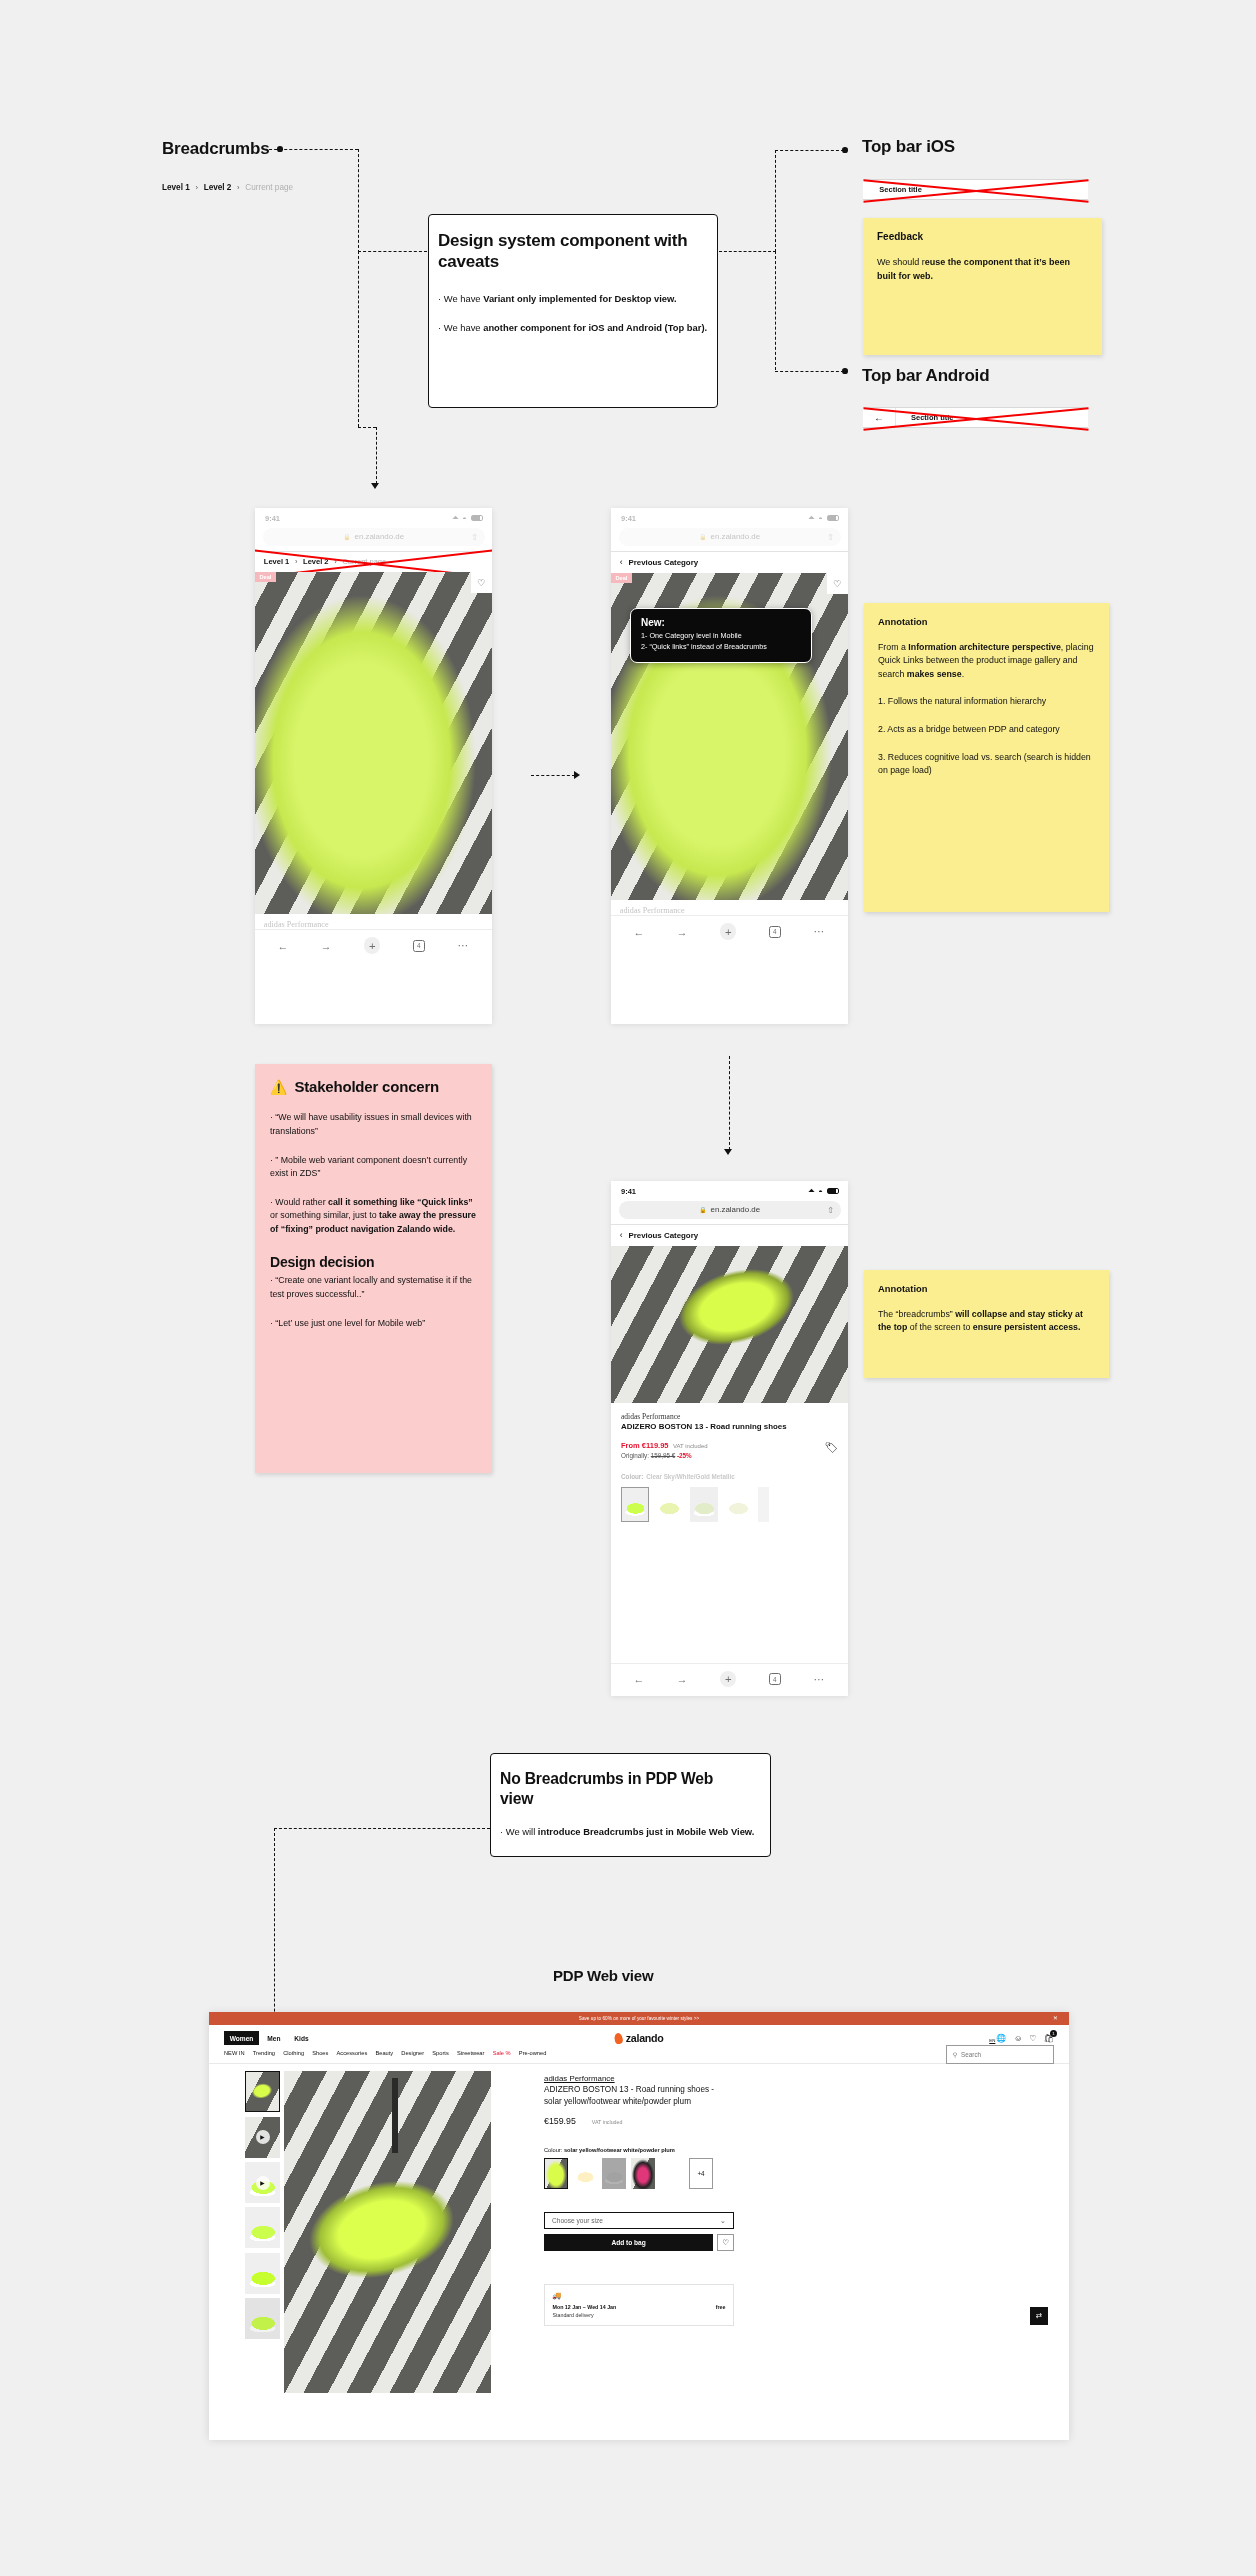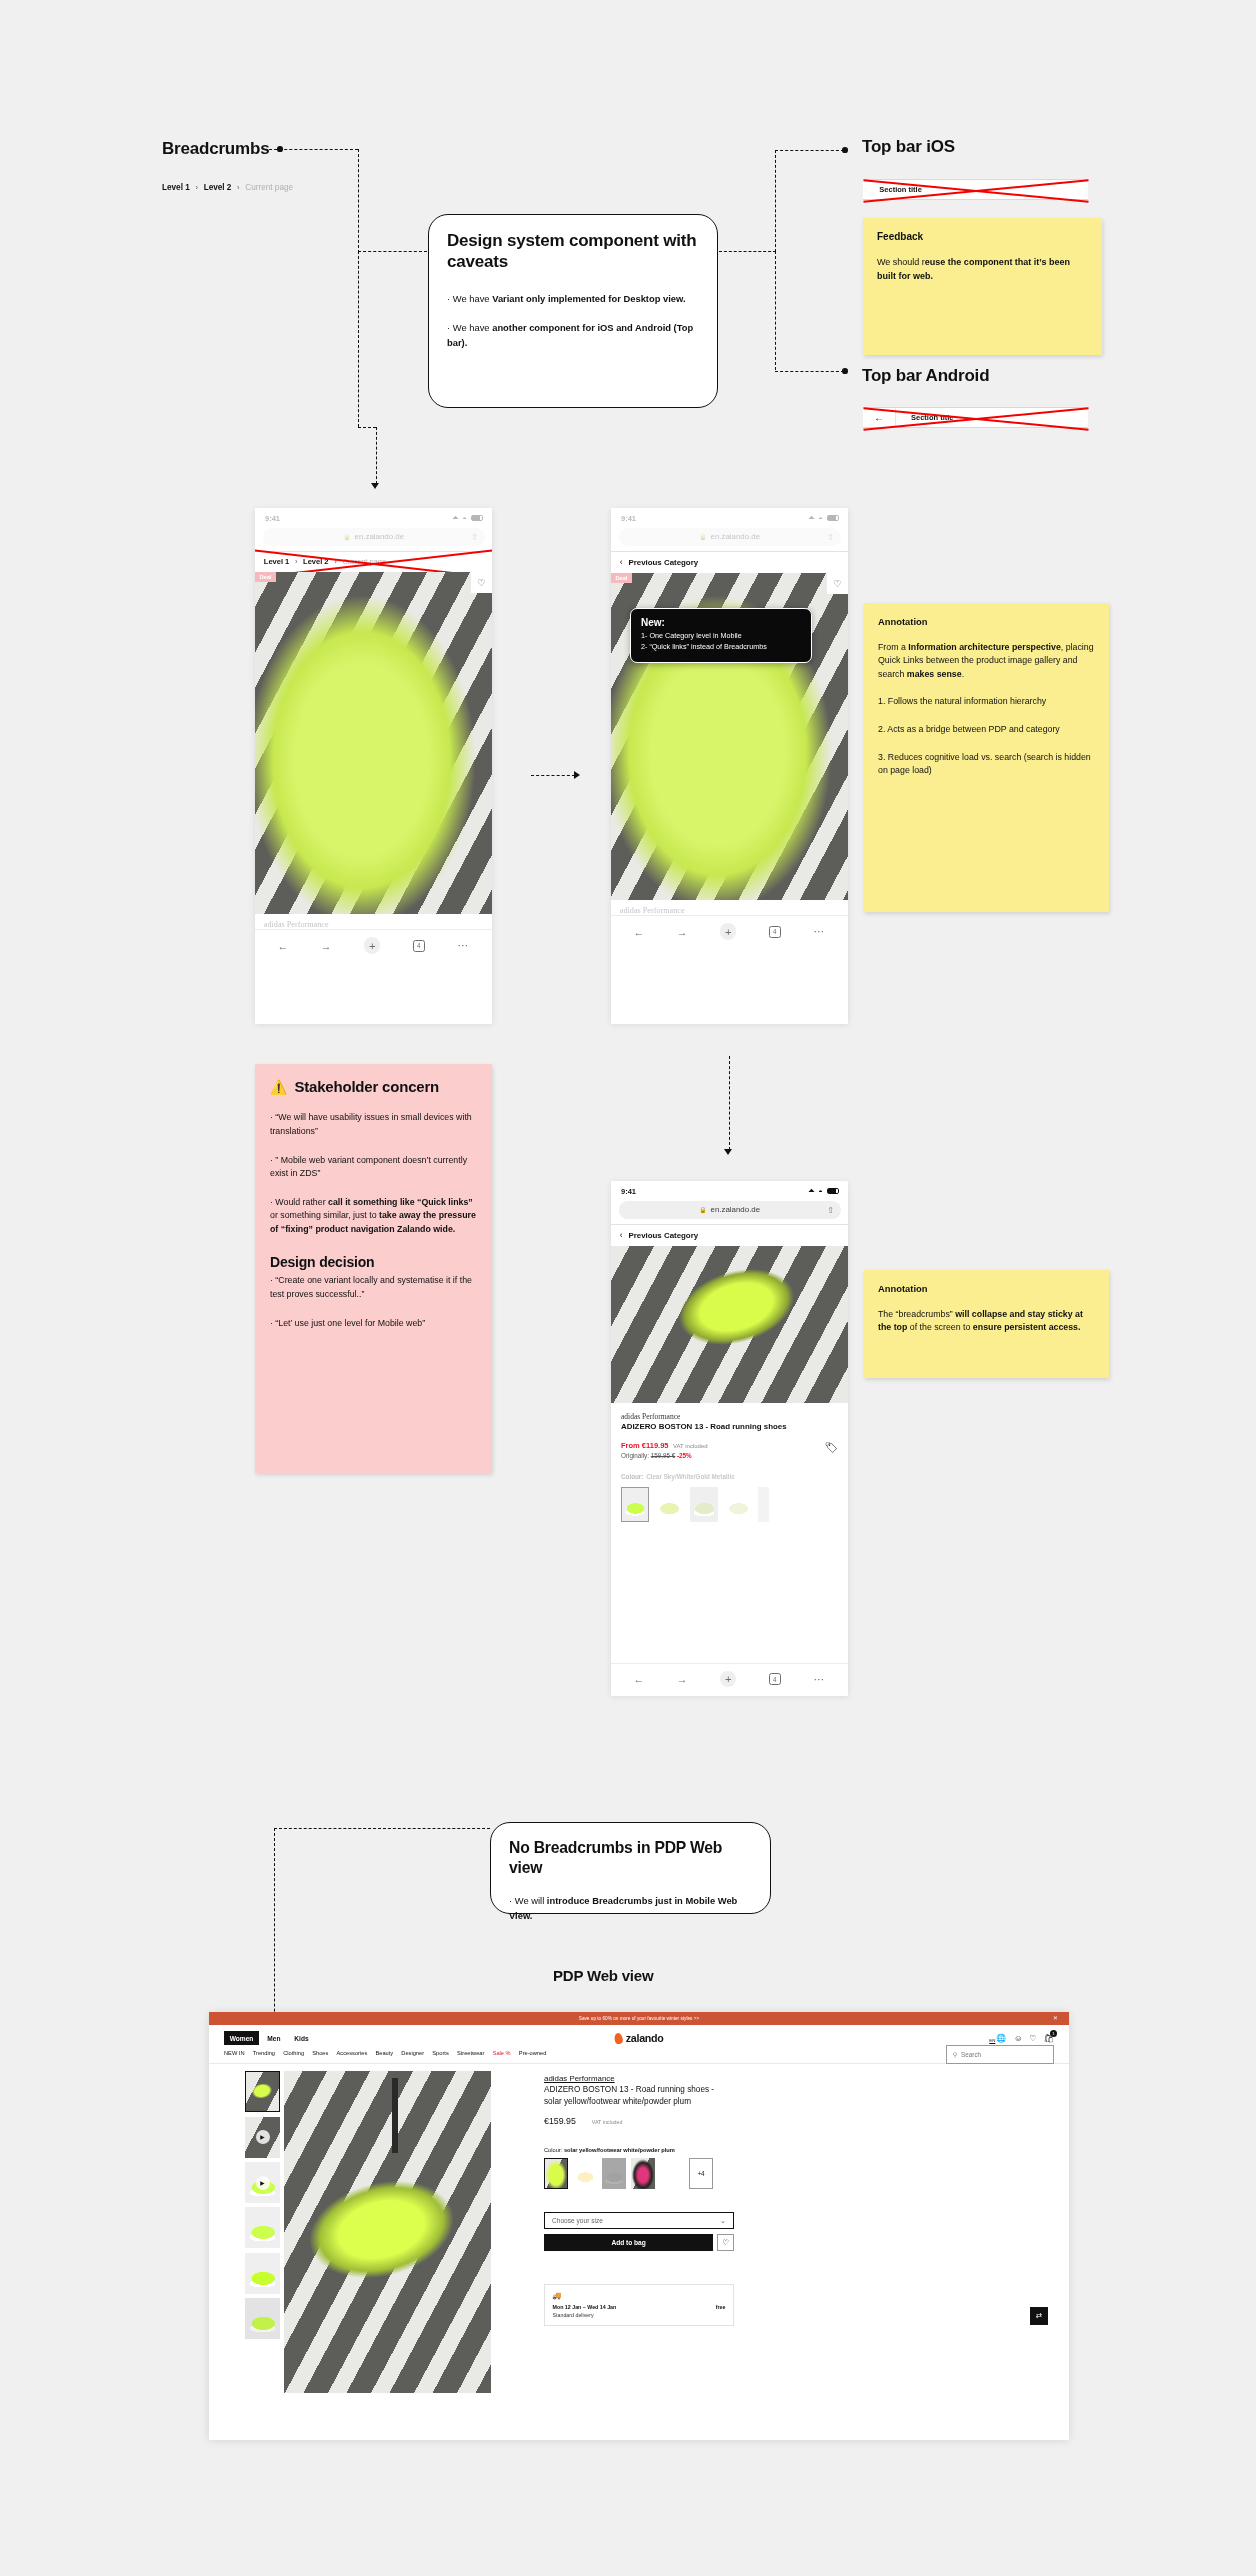--- a/index.html
+++ b/index.html
@@ -27,22 +27,22 @@
 
   
   .dot { width: 5.7px; height: 5.7px; border-radius: 50%; background: #111; }
   .dash-h { border-top: 1.3px dashed #111; height: 0; }
   .dash-v { border-left: 1.3px dashed #111; width: 0; }
   .arrow-d { width:0;height:0;border-left:4.4px solid transparent;border-right:4.4px solid transparent;border-top:6.3px solid #111; }
   .arrow-r { width:0;height:0;border-top:4.4px solid transparent;border-bottom:4.4px solid transparent;border-left:6.3px solid #111; }
 
   
   .card-white {
-    background: #fff; border: 1.9px solid #111; border-radius: 20px;
-    padding: 15px 18px;
+    background: #fff; border: 1.9px solid #111; border-radius: 4px;
+    padding: 15px 9px;
   }
   .card-yellow { background: #faee90; box-shadow: 1.3px 1.9px 4.4px rgba(0,0,0,.13); padding: 12.6px 14px; }
   .card-pink   { background: #fbcdcd; box-shadow: 1.3px 1.9px 4.4px rgba(0,0,0,.13); padding: 14px 15px; }
 
   
   .xbox { position: absolute; pointer-events: none; }
   .xbox i { position:absolute; left:0; top:50%; width:100%; height:1.9px; background:#f40000; transform-origin: center; display:block; }
 
   
   .spec { background:#fff; border-top:0.6px solid #d8d8d8; border-bottom:0.6px solid #d8d8d8;
@@ -425,21 +425,21 @@
     </div>
   </div>
 
   <div class="abs card-yellow" style="left:864px; top:1270px; width:245px; height:108px;">
     <div class="h-mid" style="font-size:9.4px;">Annotation</div>
     <div class="body" style="margin-top:14px; font-size:8.8px;">
       <span>The “breadcrumbs” </span><b>will collapse and stay sticky at the top</b><span> of the screen to </span><b>ensure persistent access.</b>
     </div>
   </div>
 
-  <div class="abs card-white" style="left:490px; top:1822px; width:281px; height:92px;">
+  <div class="abs card-white" style="left:490px; top:1753px; width:281px; height:104px;">
     <div class="h-big" style="font-size:15.7px; line-height:1.28; max-width:226px;">No Breadcrumbs in PDP Web view</div>
     <div class="body" style="margin-top:16.3px; font-size:9.4px;">
       <span>· We will </span><b>introduce Breadcrumbs just in Mobile Web View.</b>
     </div>
   </div>
 
   <div class="abs dash-h" style="left:274px; top:1828px; width:216px;"></div>
   <div class="abs dash-v" style="left:274px; top:1828px; height:314px;"></div>
   <div class="abs dash-h" style="left:274px; top:2141px; width:96px;"></div>
   <div class="abs dot" style="left:367px; top:2139px;"></div>

